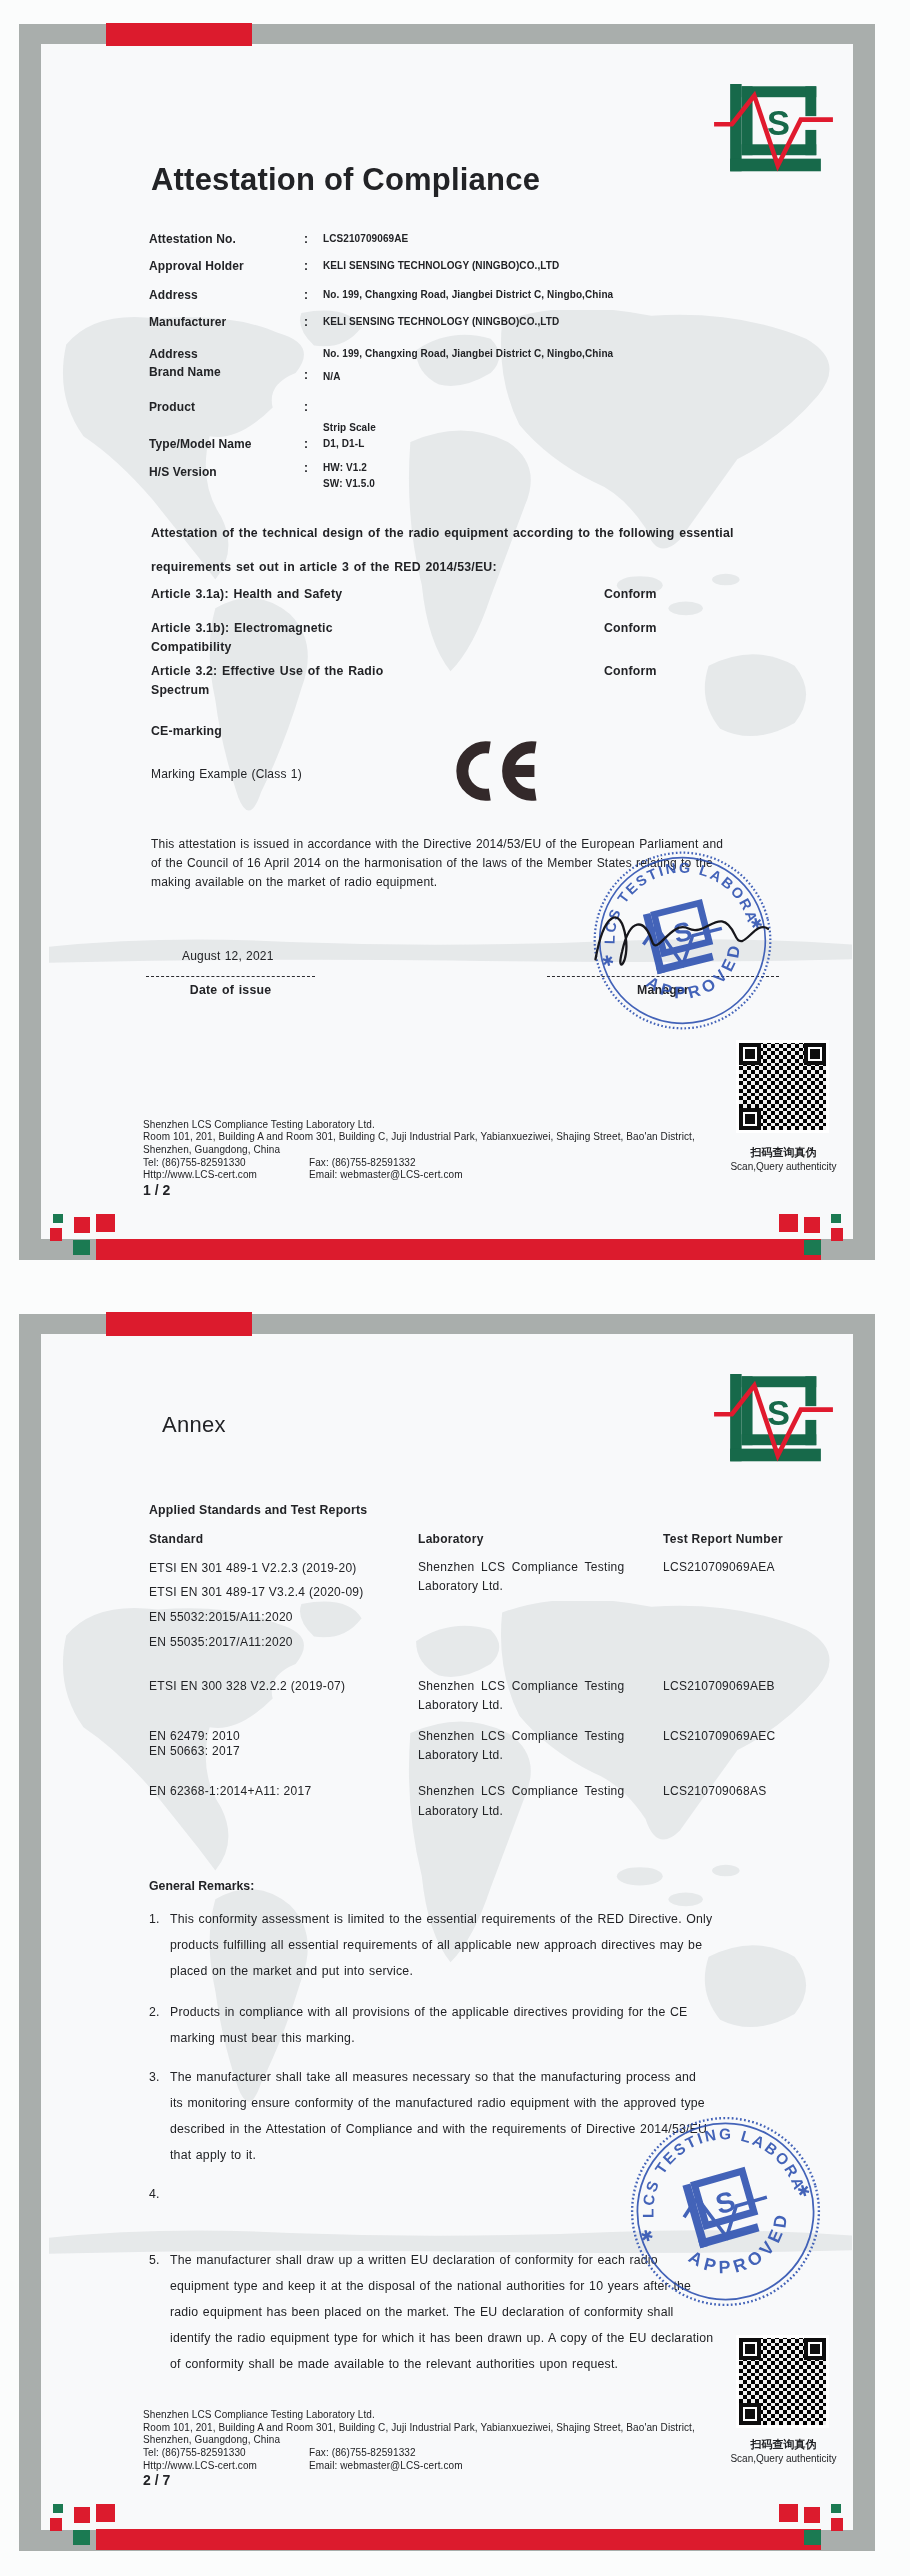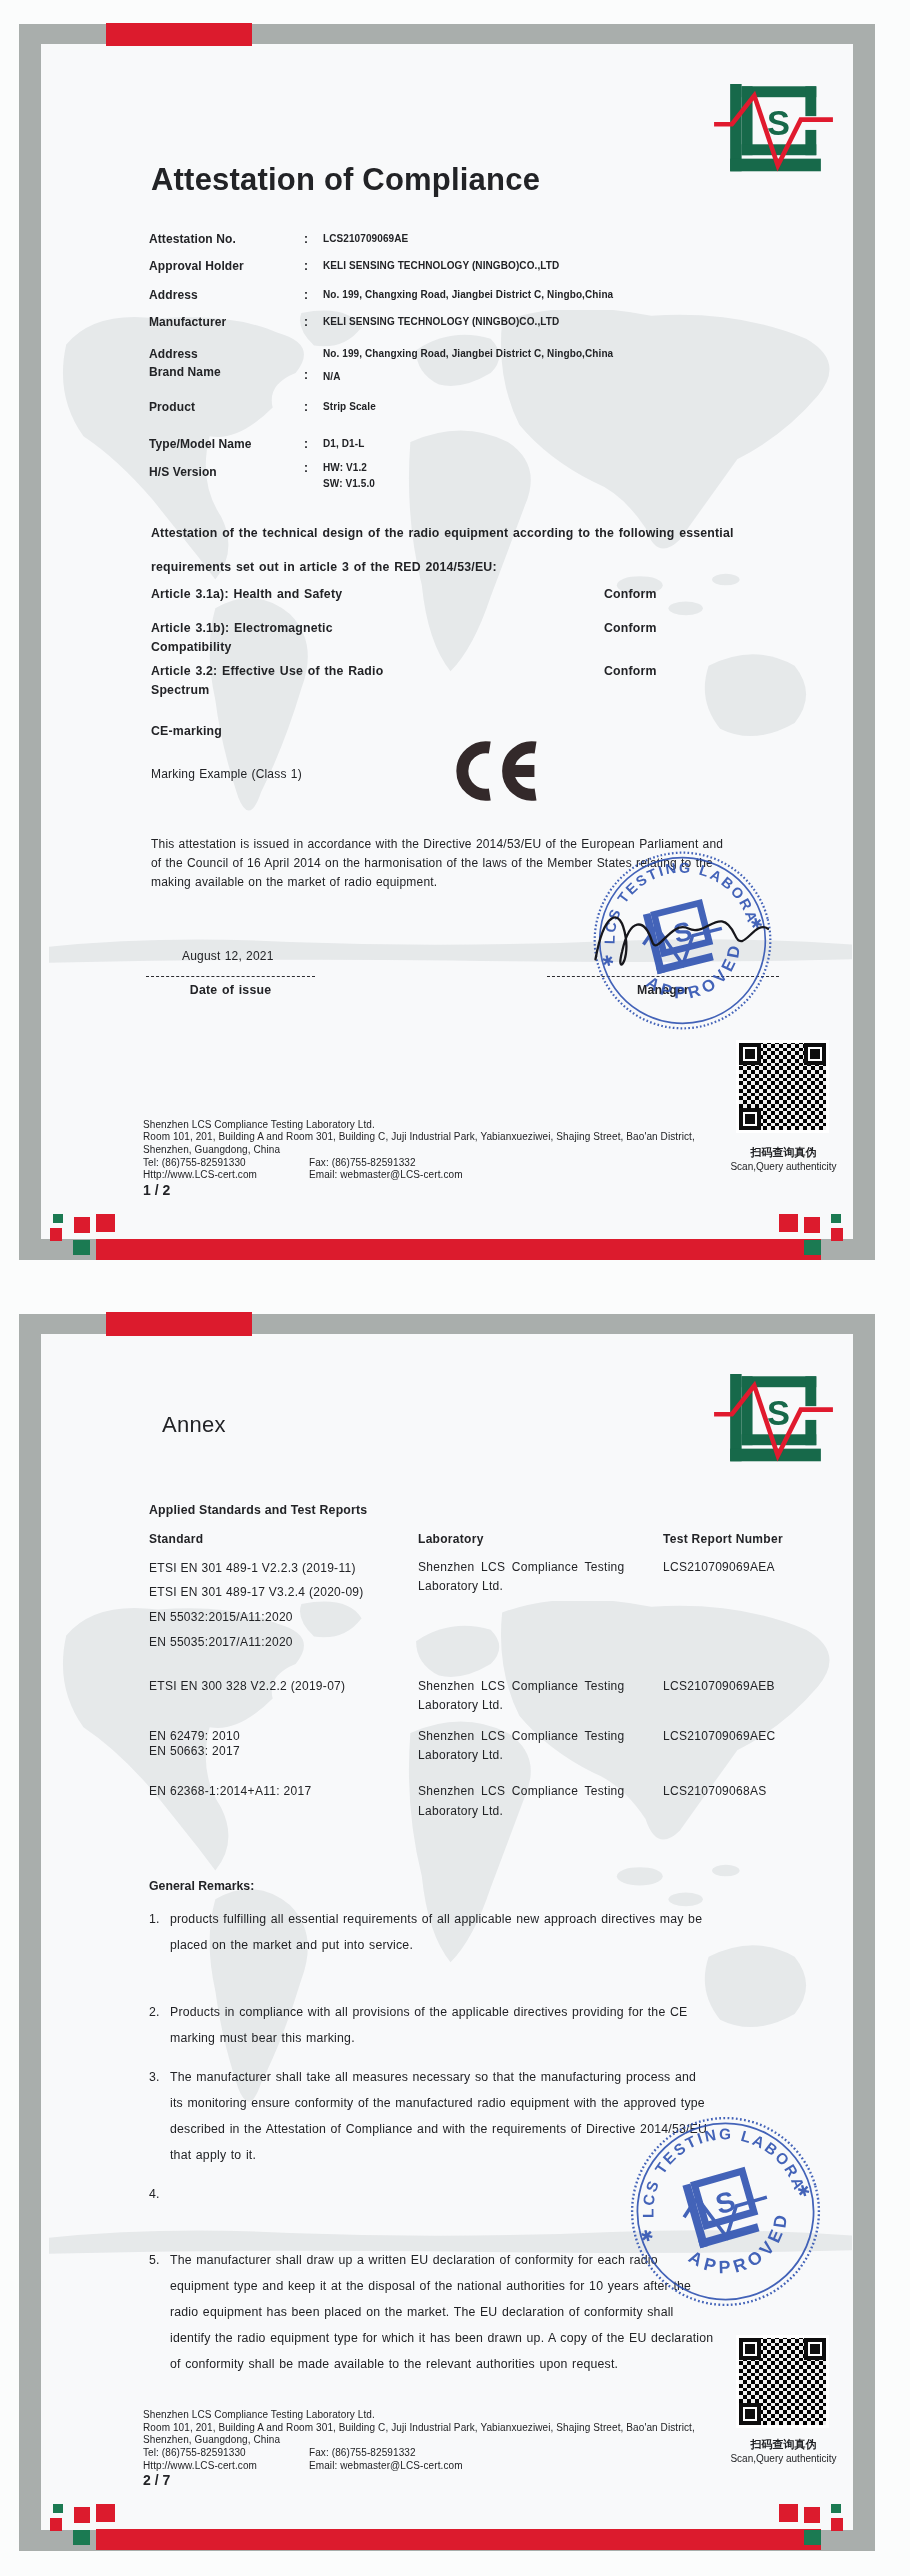--- a/index.html
+++ b/index.html
@@ -99,21 +99,21 @@
 
   <div class="t fld-label" style="left:149px;top:348px;">Address</div>
   <div class="t fld-value" style="left:323px;top:348px;">No. 199, Changxing Road, Jiangbei District C, Ningbo,China</div>
 
   <div class="t fld-label" style="left:149px;top:366px;">Brand Name</div>
   <div class="t fld-colon" style="left:304px;top:369px;">:</div>
   <div class="t fld-value" style="left:323px;top:371px;">N/A</div>
 
   <div class="t fld-label" style="left:149px;top:401px;">Product</div>
   <div class="t fld-colon" style="left:304px;top:401px;">:</div>
-  <div class="t fld-value" style="left:323px;top:401px;">Strip Scale</div>
+  <div class="t fld-value" style="left:323px;top:422px;">Strip Scale</div>
 
   <div class="t fld-label" style="left:149px;top:438px;">Type/Model Name</div>
   <div class="t fld-colon" style="left:304px;top:438px;">:</div>
   <div class="t fld-value" style="left:323px;top:438px;">D1, D1-L</div>
 
   <div class="t fld-label" style="left:149px;top:466px;">H/S Version</div>
   <div class="t fld-colon" style="left:304px;top:462px;">:</div>
   <div class="t fld-value" style="left:323px;top:462px;">HW: V1.2</div>
   <div class="t fld-value" style="left:323px;top:478px;">SW: V1.5.0</div>
 
@@ -245,21 +245,21 @@
   </svg>
 
   <div class="t annex" style="left:162px;top:1412px;">Annex</div>
 
   <div class="t b" style="left:149px;top:1503px;font-size:12.3px;letter-spacing:0.2px;">Applied Standards and Test Reports</div>
 
   <div class="t b tbl" style="left:149px;top:1533px;">Standard</div>
   <div class="t b tbl" style="left:418px;top:1533px;">Laboratory</div>
   <div class="t b tbl" style="left:663px;top:1533px;">Test Report Number</div>
 
-  <div class="t tbl" style="left:149px;top:1562px;">ETSI EN 301 489-1 V2.2.3 (2019-11)</div>
+  <div class="t tbl" style="left:149px;top:1562px;">ETSI EN 301 489-1 V2.2.3 (2019-20)</div>
   <div class="t tbl" style="left:149px;top:1586px;">ETSI EN 301 489-17 V3.2.4 (2020-09)</div>
   <div class="t tbl" style="left:149px;top:1611px;">EN 55032:2015/A11:2020</div>
   <div class="t tbl" style="left:149px;top:1636px;">EN 55035:2017/A11:2020</div>
   <div class="t tbl" style="left:418px;top:1561px;word-spacing:2.9px;">Shenzhen LCS Compliance Testing</div>
   <div class="t tbl" style="left:418px;top:1580px;">Laboratory Ltd.</div>
   <div class="t tbl" style="left:663px;top:1561px;">LCS210709069AEA</div>
 
   <div class="t tbl" style="left:149px;top:1680px;">ETSI EN 300 328 V2.2.2 (2019-07)</div>
   <div class="t tbl" style="left:418px;top:1680px;word-spacing:2.9px;">Shenzhen LCS Compliance Testing</div>
   <div class="t tbl" style="left:418px;top:1699px;">Laboratory Ltd.</div>
@@ -273,20 +273,21 @@
 
   <div class="t tbl" style="left:149px;top:1785px;">EN 62368-1:2014+A11: 2017</div>
   <div class="t tbl" style="left:418px;top:1785px;word-spacing:2.9px;">Shenzhen LCS Compliance Testing</div>
   <div class="t tbl" style="left:418px;top:1805px;">Laboratory Ltd.</div>
   <div class="t tbl" style="left:663px;top:1785px;">LCS210709068AS</div>
 
   <div class="t b" style="left:149px;top:1879px;font-size:12.3px;">General Remarks:</div>
 
   <div class="remark" style="left:149px;top:1906px;">1.</div>
   <div class="remark" style="left:170px;top:1906px;">
+    <div>This conformity assessment is limited to the essential requirements of the RED Directive. Only</div>
     <div>products fulfilling all essential requirements of all applicable new approach directives may be</div>
     <div>placed on the market and put into service.</div>
   </div>
 
   <div class="remark" style="left:149px;top:1999px;">2.</div>
   <div class="remark" style="left:170px;top:1999px;">
     <div>Products in compliance with all provisions of the applicable directives providing for the CE</div>
     <div>marking must bear this marking.</div>
   </div>
 

